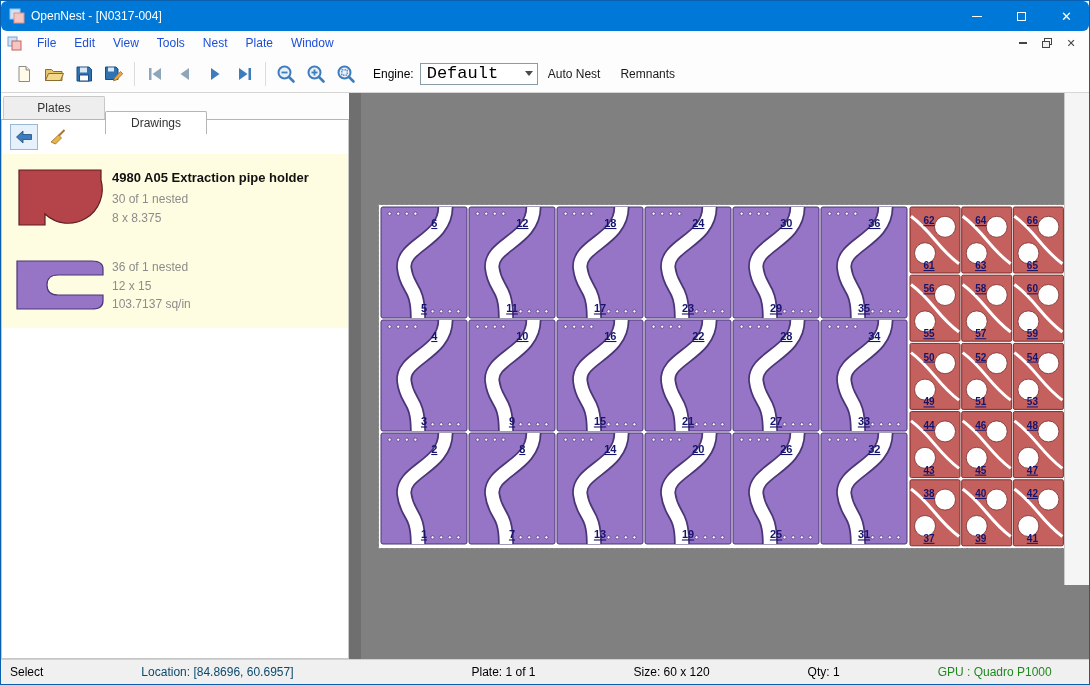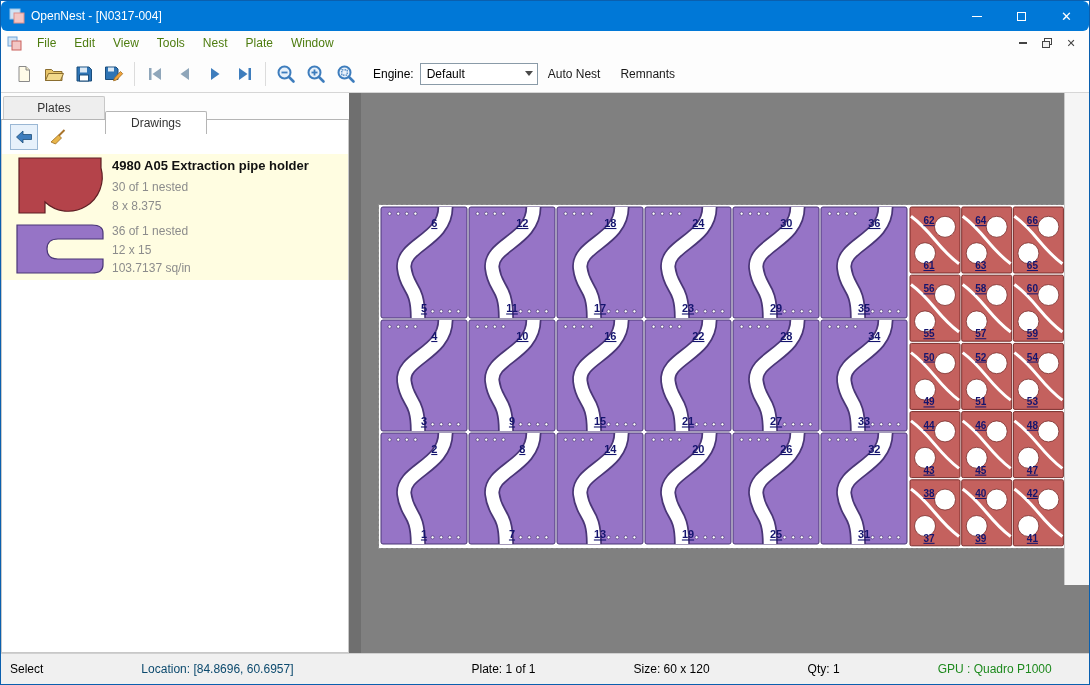--- a/index.html
+++ b/index.html
@@ -11,62 +11,62 @@
   .app-icon { margin:0 6px 0 8px; display:flex; }
   .title-text { font-size:12px; flex:1; }
   .caption-buttons { display:flex; height:100%; }
   .cap-btn { width:45px; height:100%; display:flex; align-items:center; justify-content:center; color:#fff; font-size:13px; }
   .min-glyph { width:10px; height:1px; background:#fff; }
   .max-glyph { width:9px; height:9px; border:1px solid #fff; }
 
   
   .menubar { height:24px; background:#fdfdfd; display:flex; align-items:center; font-size:12px; flex:0 0 auto; }
   .doc-icon { margin:0 6px 0 6px; display:flex; }
-  .menu-item { padding:3px 9px; color:#4d7c0f; }
+  .menu-item { padding:3px 9px; color:#1d4ed8; }
   .mdi-controls { margin-left:auto; display:flex; align-items:center; padding-right:6px; }
   .mdi-btn { width:24px; height:20px; display:flex; align-items:center; justify-content:center; color:#444; font-size:11px; }
   .mdi-min { width:8px; height:2px; background:#444; }
 
   
   .toolbar { height:38px; background:#fdfdfd; border-bottom:1px solid #d6d6d6; display:flex; align-items:center; padding:0 8px; flex:0 0 auto; }
   .tb-btn { width:30px; height:30px; display:flex; align-items:center; justify-content:center; }
   .tb-sep { width:1px; height:24px; background:#dcdcdc; margin:0 5px; }
   .engine-label { font-size:12px; font-weight:normal; margin:0 6px 0 12px; }
-  .engine-combo { width:118px; height:22px; border:1px solid #8a9ba8; background:#fff; display:flex; align-items:center; font-size:12px; }
+  .engine-combo { width:118px; height:22px; border:1px solid #8a9ba8; background:#fff; display:flex; align-items:center; font-size:17px;font-family:Liberation Mono, monospace; }
   .engine-value { flex:1; padding-left:6px; }
   .combo-arrow { width:16px; height:100%; display:flex; align-items:center; justify-content:center; }
   .combo-arrow::after { content:""; border-left:4px solid transparent; border-right:4px solid transparent; border-top:5px solid #4a4a4a; }
   .tb-text-btn { font-size:12px; padding:6px 10px; color:#1a1a1a; }
 
   
   .content { flex:1; display:flex; min-height:0; }
   .left-panel { width:348px; background:#701a75; display:flex; flex-direction:column; }
   .tab-strip { display:flex; padding:3px 0 0 2px; background:#fdfdfd; }
   .tab { font-size:12px; padding:4px 0; width:102px; text-align:center; border:1px solid #c8c8c8; border-bottom:none; background:#eeeeee; color:#333; border-radius:2px 2px 0 0; }
   .tab.active { background:#fff; position:relative; top:15px; font-weight:normal; border-color:#b5b5b5; }
   .panel-body { flex:1; border:1px solid #c8c8c8; border-top:1px solid #b5b5b5; display:flex; flex-direction:column; min-height:0; background:#fff; }
   .panel-toolbar { height:34px; display:flex; align-items:center; gap:6px; padding:0 8px; }
   .panel-btn { width:28px; height:26px; display:flex; align-items:center; justify-content:center; }
   .panel-btn.boxed { border:1px solid #9ab7d4; background:#e7f1fb; }
   .drawing-list { overflow:hidden; }
-  .drawing-item { display:flex; background:#fffde1; padding:0 6px; }
+  .drawing-item { display:flex; background:#fffde1; padding:12px 6px; }
   .thumb { width:104px; display:flex; align-items:center; justify-content:center; }
   .info { flex:1; padding-top:4px; }
   .item-title { font-size:13px; font-weight:bold; color:#111; margin-bottom:5px; }
   .item-detail { font-size:12px; color:#8c8c8c; line-height:1.55; }
 
   .splitter { width:12px; background:#6f6f6f; flex:0 0 auto; }
   .canvas { flex:1; background:#808080; position:relative; min-width:0; }
   .plate { position:absolute; left:18px; top:112px; width:686px; height:343px; background:#fff; outline:1px dashed #8f8f8f; }
   #plate-svg { display:block; }
   #plate-svg text { font-family:"Liberation Sans",sans-serif; }
   .scroll-strip { position:absolute; right:0; top:0; width:25px; height:492px; background:#f5f5f5; border-left:1px solid #c9c9c9; }
 
   
-  .statusbar { height:31px; background:#f0f0f0; border-top:1px solid #d0d0d0; display:flex; align-items:center; font-size:12px; flex:0 0 auto;gap:40px; }
+  .statusbar { height:25px; background:#f0f0f0; border-top:1px solid #d0d0d0; display:flex; align-items:center; font-size:12px; flex:0 0 auto;gap:40px; }
   .sb-cell { padding:0 9px; height:100%; display:flex; align-items:center; white-space:nowrap; }
   .sb-sep { width:1px; height:100%; background:#d6d6d6; }
   .sb-mode { width:52px; }
   .sb-location { color:#0c4a6e; width:175px; }
   .sb-spacer { flex:1; }
   .sb-gpu { color:#1e8a1e; }
   .sb-grip { width:14px; height:100%; display:flex; align-items:flex-end; justify-content:flex-end; padding:2px; }
 </style>
 </head>
 <body>

